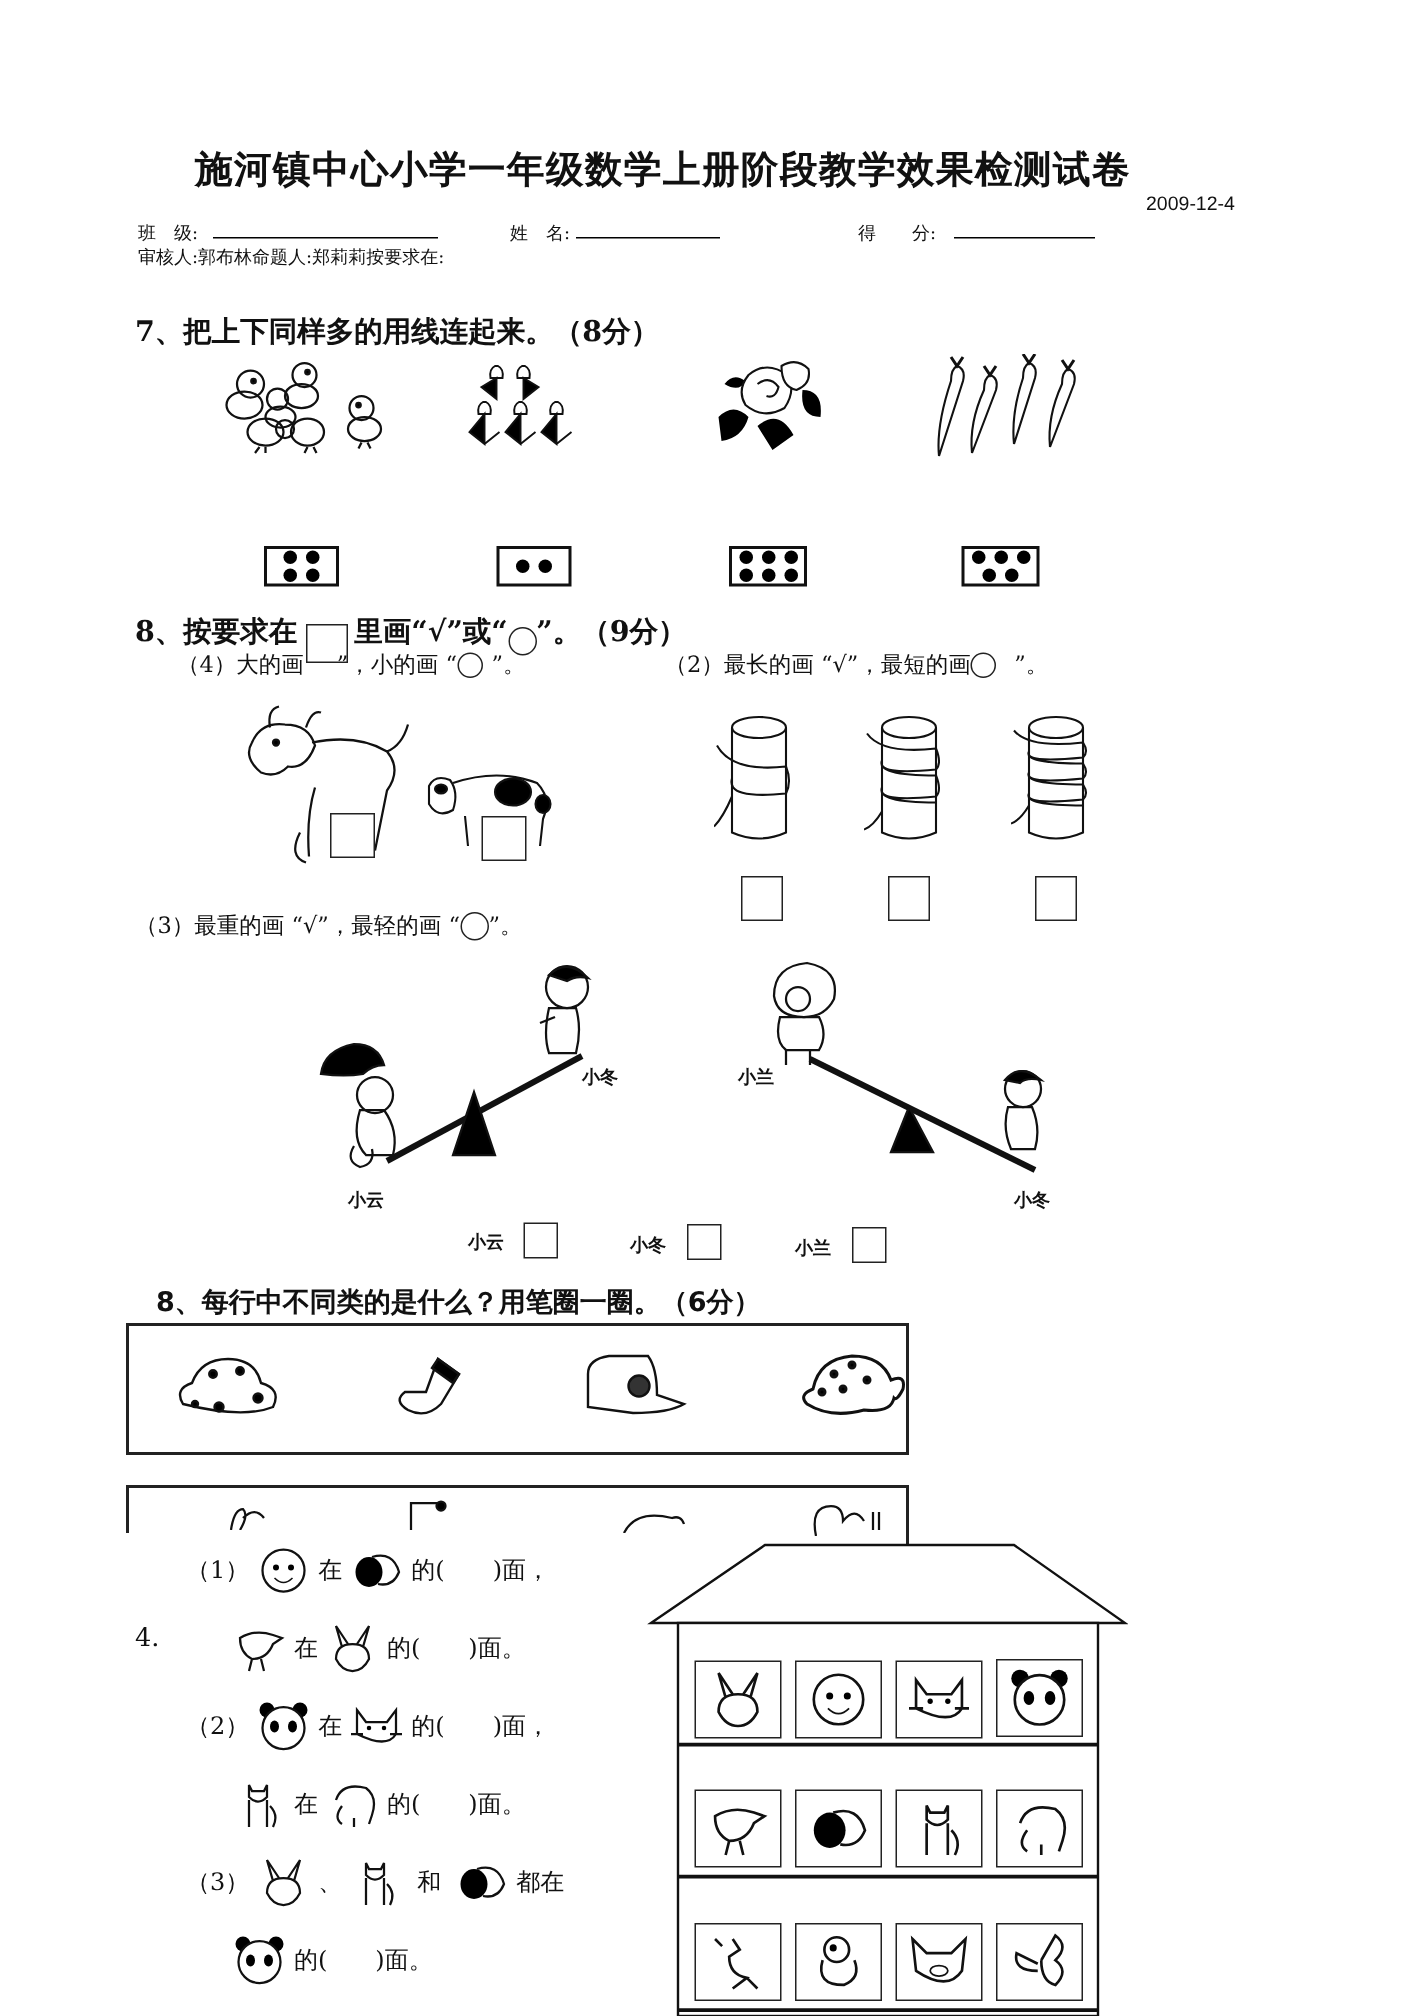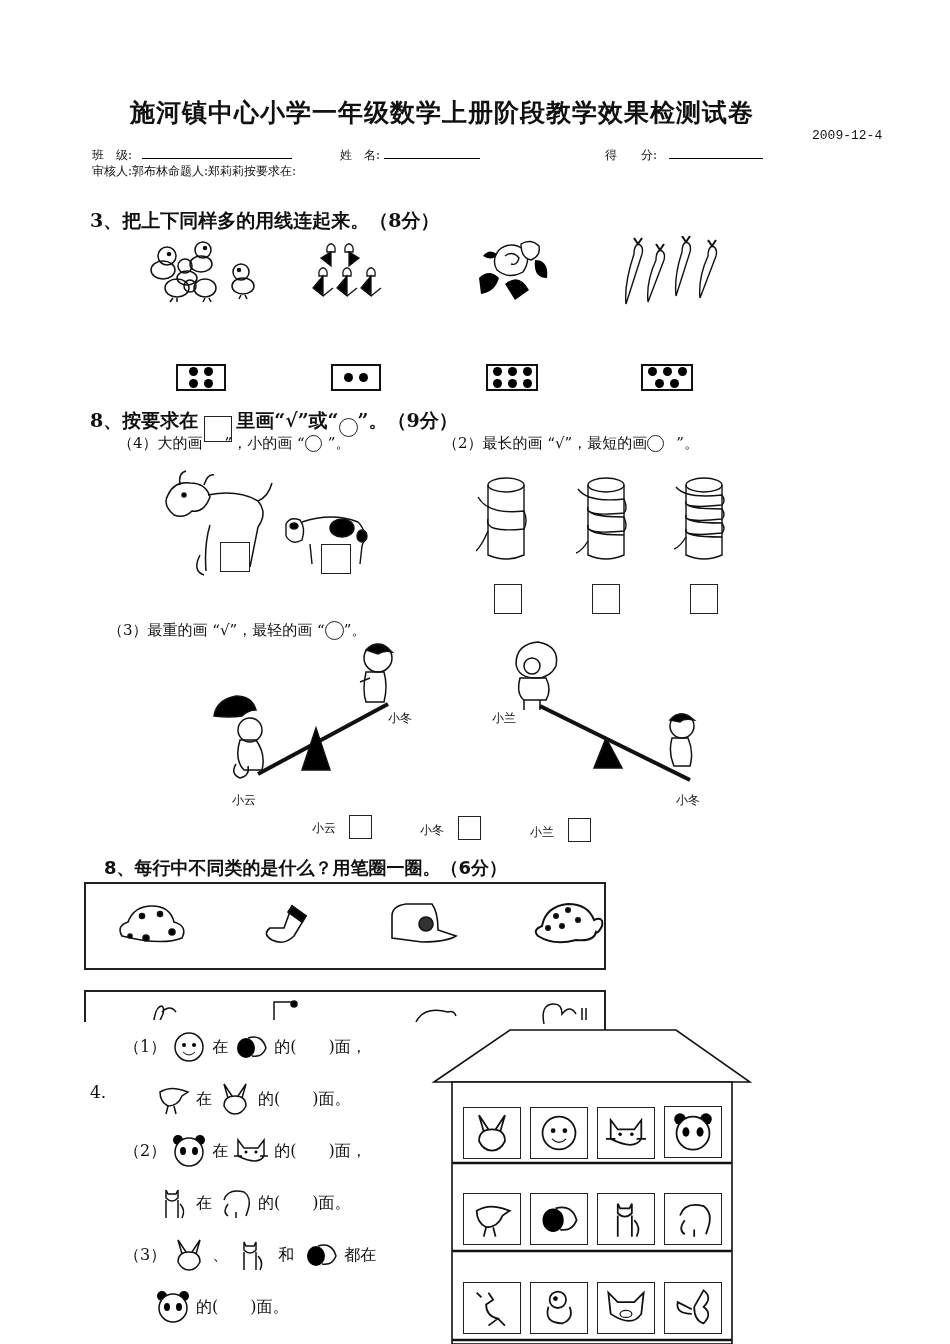--- a/index.html
+++ b/index.html
@@ -1,30 +1,30 @@
 <!DOCTYPE html>
 <html><head>
 <meta charset="utf-8">
 <style>
   html, body { margin:0; padding:0; background:#fff; }
   body { width:950px; height:1344px; position:relative; overflow:hidden;
          font-family:"DejaVu Serif", "Liberation Serif", serif; color:#111; }
   .abs { position:absolute; }
   .title { left:130px; top:96px; font-size:25px; font-weight:bold; letter-spacing:1px; white-space:nowrap; }
-  .date { left:812px; top:128px; font-size:13px; font-family:Liberation Mono, monospace; }
+  .date { left:764px; top:128px; font-size:13px; font-family:Liberation Sans, sans-serif; }
   .info { font-size:12px; white-space:nowrap; }
   .blank { display:inline-block; border-bottom:1px solid #000; height:14px; vertical-align:baseline; }
   .q { font-size:19px; font-weight:bold; white-space:nowrap; }
   .sub { font-size:15px; white-space:nowrap; }
   .dotbox { border:2px solid #111; width:50px; height:27px; display:flex; flex-wrap:wrap;
             align-content:center; justify-content:center; gap:3px 6px; padding:0 4px; box-sizing:border-box; }
   .dot { width:9px; height:9px; background:#000; border-radius:50%; }
   .ansbox { border:1.5px solid #222; background:#fff; }
   .circle-sm { display:inline-block; width:15px; height:15px; border:1.3px solid #222; border-radius:50%; vertical-align:middle; }
-  .label-b { font-size:12px; font-weight:normal; font-family:"DejaVu Sans","Liberation Sans",sans-serif; }
+  .label-b { font-size:12px; font-weight:bold; font-family:"DejaVu Sans","Liberation Sans",sans-serif; }
   .pic svg { display:block; }
   .frame3 { border:2px solid #222; }
   .q3title { font-family:"DejaVu Sans","Liberation Sans",sans-serif; }
   .line4 { font-size:16px; white-space:nowrap; display:flex; align-items:center; }
   .icon4 { display:inline-block; width:34px; height:34px; margin:0 6px; }
   .room { position:absolute; width:56px; height:50px; border:1.5px solid #222; background:#fff;
           display:flex; align-items:center; justify-content:center; }
 </style>
 </head>
 <body>
@@ -33,29 +33,29 @@
 <div class="abs date">2009-12-4</div>
 
 <div class="abs info" style="left:92px; top:144px;">
   <span>班　级:</span>
   <span class="blank" style="width:150px; margin-left:6px;"></span>
 </div>
 <div class="abs info" style="left:340px; top:144px;">
   <span>姓　名:</span>
   <span class="blank" style="width:96px;"></span>
 </div>
-<div class="abs info" style="left:605px; top:144px;">
+<div class="abs info" style="left:572px; top:144px;">
   <span>得　　分:</span>
   <span class="blank" style="width:94px; margin-left:8px;"></span>
 </div>
 <div class="abs info" style="left:92px; top:163px;">
   <span>审核人:</span><span>郭布林</span><span>命题人:</span><span>郑莉莉</span><span>按要求在:</span>
 </div>
 
-<div class="abs q" style="left:90px; top:208px;">3、把上下同样多的用线连起来。（8分）</div>
+<div class="abs q" style="left:90px; top:208px;">7、把上下同样多的用线连起来。（8分）</div>
 
 <div class="abs pic" style="left:145px; top:238px;">
   <svg width="118" height="65" viewBox="0 0 118 65" fill="none" stroke="#111" stroke-width="1.5">
     <circle cx="22" cy="18" r="9"></circle>
       <ellipse cx="18" cy="32" rx="12" ry="9"></ellipse>
     <circle cx="58" cy="12" r="8"></circle>
       <ellipse cx="56" cy="26" rx="11" ry="8"></ellipse>
     <circle cx="40" cy="28" r="7"></circle>
       <ellipse cx="42" cy="40" rx="10" ry="7"></ellipse>
     <ellipse cx="32" cy="50" rx="12" ry="9"></ellipse>
@@ -198,21 +198,21 @@
   <svg width="60" height="90" viewBox="0 0 60 90" fill="none" stroke="#111" stroke-width="1.4">
     <ellipse cx="30" cy="10" rx="18" ry="7"></ellipse>
       <path d="M12 10 v70 q18 8 36 0 v-70"></path>
     <path d="M2 12 q10 12 46 8 q4 6 0 10 q-40 4 -36 -4 q-4 8 36 8 q4 6 0 10 q-40 4 -36 -4 q-4 8 36 8 q4 6 0 10 q-40 4 -36 -4 q-4 8 36 8 M12 62 q-6 10 -12 12"></path>
   </svg>
 </div>
 <div class="abs ansbox" style="left:494px; top:584px; width:26px; height:28px;"></div>
 <div class="abs ansbox" style="left:592px; top:584px; width:26px; height:28px;"></div>
 <div class="abs ansbox" style="left:690px; top:584px; width:26px; height:28px;"></div>
 
-<div class="abs sub" style="left:108px; top:608px; display:flex; align-items:flex-end;margin-top:13px;">
+<div class="abs sub" style="left:90px; top:608px; display:flex; align-items:flex-end;">
   <span>（3）最重的画 “√”，最轻的画 “</span>
   <span class="circle-sm" style="width:17px;height:17px;"></span>
   <span>”。</span>
 </div>
 
 <div class="abs pic" style="left:200px; top:640px;">
   <svg width="200" height="150" viewBox="0 0 200 150" fill="none" stroke="#111" stroke-width="1.5">
     <line x1="58" y1="134" x2="188" y2="64" stroke-width="4"></line>
     <polygon points="116,88 102,130 130,130" fill="#000"></polygon>
 

